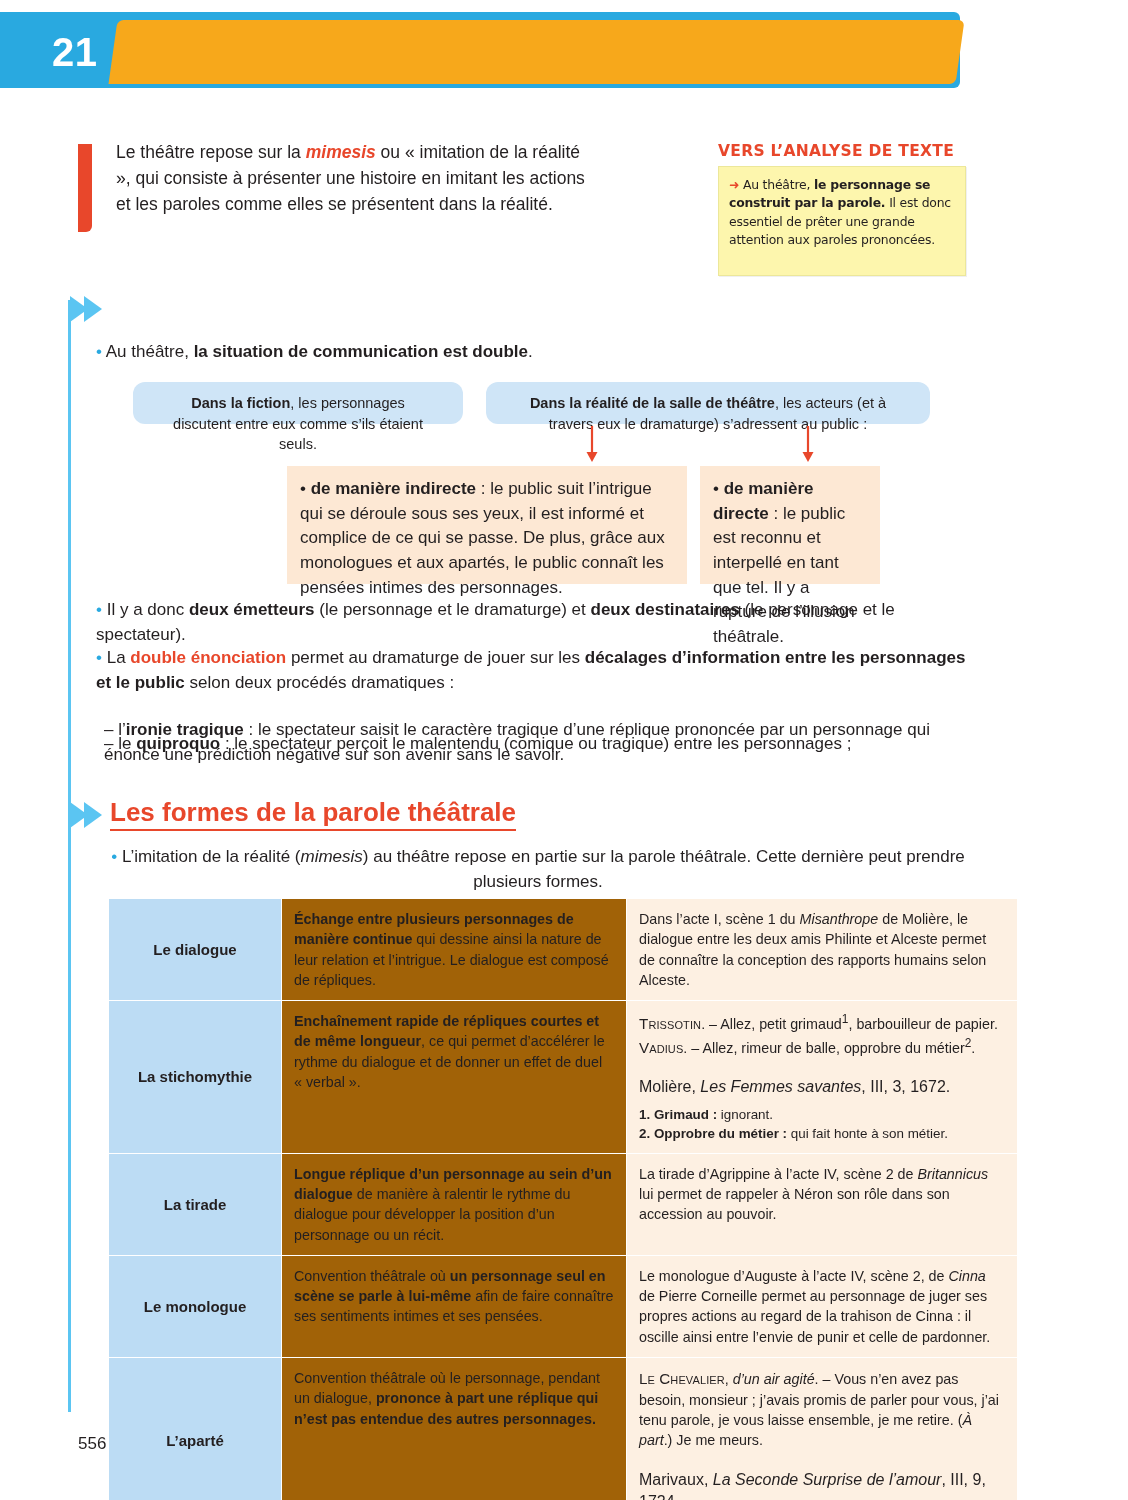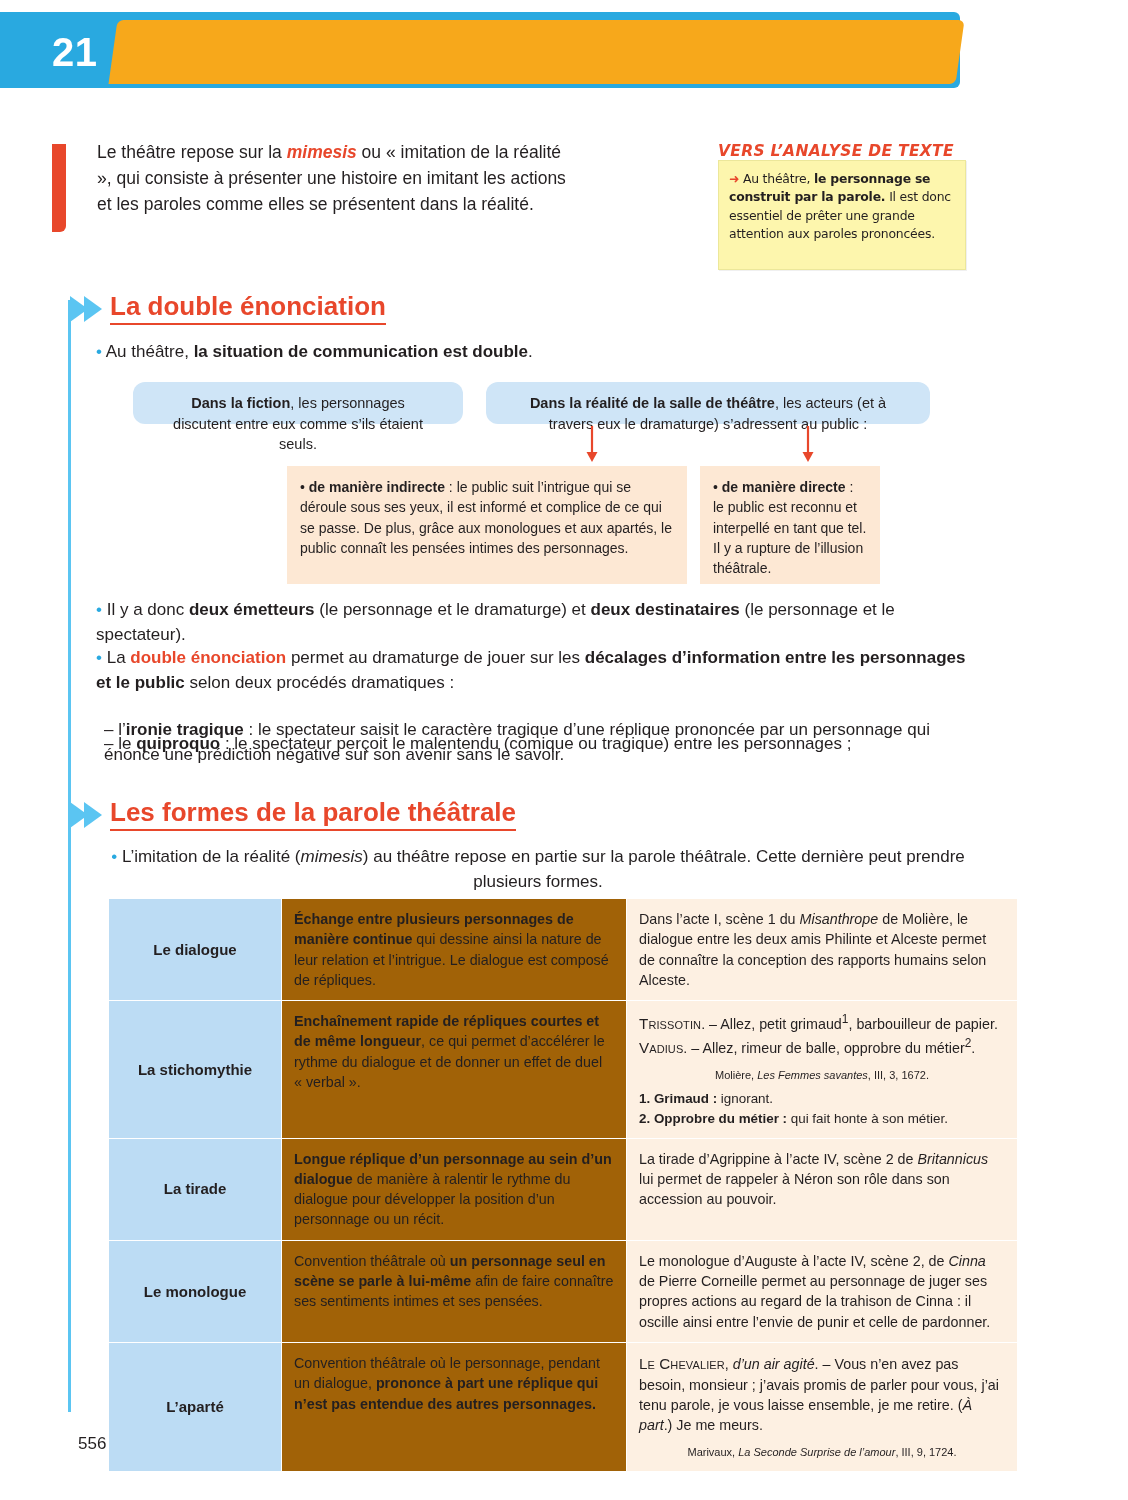--- a/index.html
+++ b/index.html
@@ -56,24 +56,23 @@
     width: 800px;
     font-size: 38px;
     font-weight: bold;
     color: #ffffff;
     letter-spacing: -0.3px;
   }
 
   
   .intro-wrap {
     position: absolute;
-    left: 52px;
+    left: 78px;
     top: 140px;
     width: 520px;
-    padding-left: 7px;
   }
   .intro-bar {
     position: absolute;
     left: 0;
     top: 4px;
     width: 14px;
     height: 88px;
     background: #e8472b;
     border-radius: 0 0 6px 0;
   }
@@ -93,23 +92,23 @@
   .vat {
     position: absolute;
     left: 718px;
     top: 142px;
     width: 248px;
   }
   .vat-title {
     font-family: "DejaVu Sans", sans-serif;
     font-size: 15.5px;
     font-weight: bold;
-    font-style: italic;
     color: #e8472b;
     letter-spacing: 0.3px;
+    margin-bottom: 6px;
   }
   .vat-box {
     background: #fdf6ad;
     border: 1px solid #ece79a;
     padding: 9px 10px 26px 10px;
     font-family: "DejaVu Sans", sans-serif;
     font-size: 12.4px;
     line-height: 1.48;
     letter-spacing: -0.2px;
     color: #231f20;
@@ -174,21 +173,21 @@
     text-align: center;
     padding: 11px 28px;
     box-sizing: border-box;
     color: #231f20;
   }
   .bluebox b { font-weight: bold; }
 
   .peachbox {
     position: absolute;
     background: #fde8d4;
-    font-size: 14px;
+    font-size: 17px;
     line-height: 1.45;
     padding: 11px 13px;
     box-sizing: border-box;
     color: #231f20;
   }
   .peachbox b { font-weight: bold; }
 
   .down-arrow {
     position: absolute;
     width: 16px;
@@ -228,23 +227,23 @@
   }
   .tbl b { font-weight: bold; }
   .tbl i { font-style: italic; }
   .sc {
     font-variant: small-caps;
     font-size: 15.2px;
     letter-spacing: 0.1px;
   }
   .src {
     display: block;
-    text-align: center;
-    margin-top: 10px;
-    font-size: 11px;
+    text-align: left;
+    margin-top: 18px;
+    font-size: 16px;
   }
   .notes {
     display: block;
     margin-top: 6px;
     font-size: 13.4px;
   }
 
   
   .folio {
     position: absolute;
@@ -280,21 +279,20 @@
 
 <div class="left-rule"></div>
 
 <div class="section" style="top:292px;">
   <span class="chev" style="left:0; top:2px;">
     <svg width="34" height="30" viewBox="0 0 34 30">
         <path d="M2 2 L20 15 L2 28 Z" fill="#5bc5f2"></path>
         <path d="M16 2 L34 15 L16 28 Z" fill="#5bc5f2"></path>
       </svg>
   </span>
-  <span class="sec-title">La double énonciation</span>
 </div>
 
 <div class="para" style="position:absolute; left:96px; top:340px; width:880px;">
   <span class="dot">•</span>
   <span>Au théâtre, <b>la situation de communication est double</b>.</span>
 </div>
 
 <div class="bluebox" style="left:133px; top:382px; width:330px; height:42px;">
   <span><b>Dans la fiction</b>, les personnages discutent entre eux comme s’ils étaient seuls.</span>
 </div>

